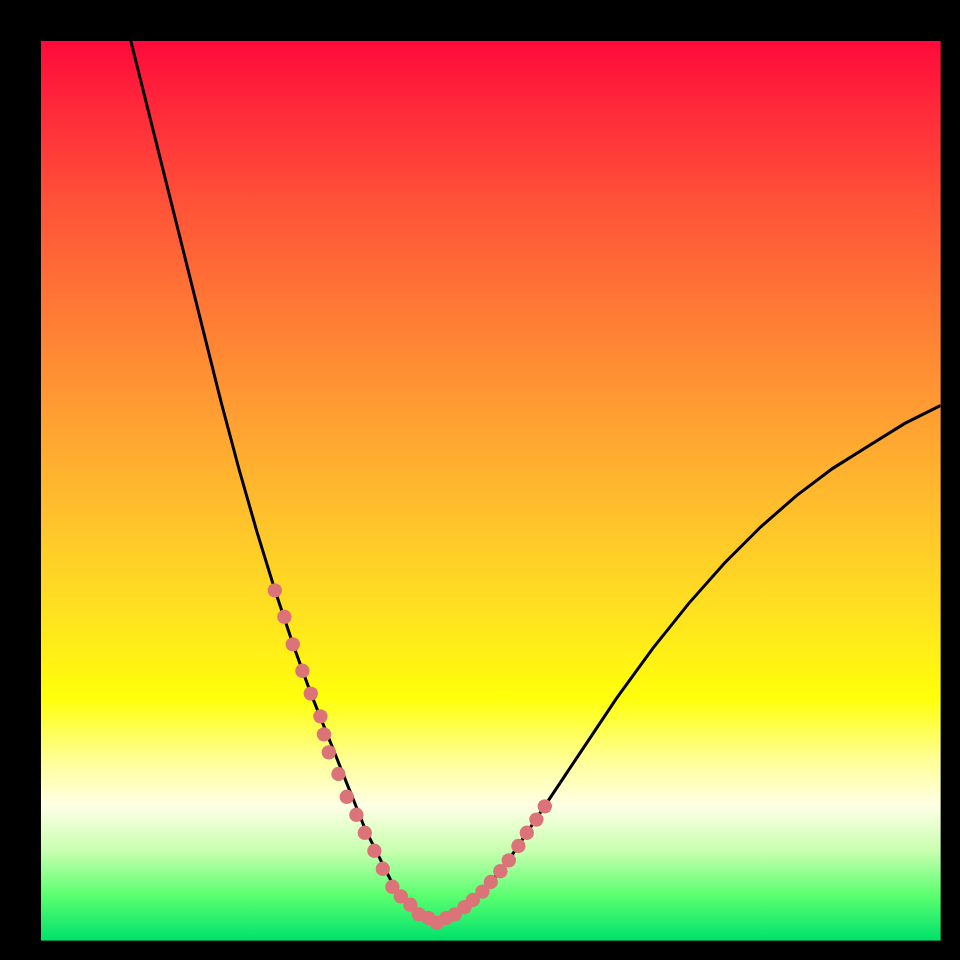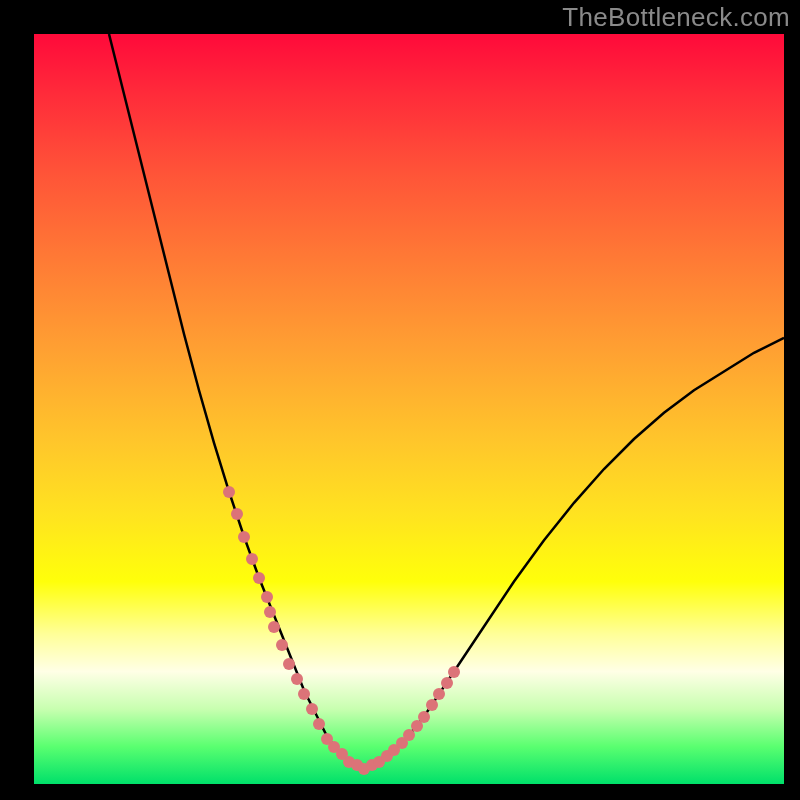--- a/index.html
+++ b/index.html
@@ -64,21 +64,20 @@
     color: #8a8a8a;
     font-size: 26px;
     font-weight: 500;
     letter-spacing: 0.3px;
   }
 </style>
 </head>
 <body>
 
 <div class="outer">
-  <div class="watermark">TheBottleneck.com</div>
   <div class="plot">
     <div class="grad"></div>
     <svg class="black-curve" viewBox="0 0 750 750" preserveAspectRatio="none">
       <path id="curvePath" d="M75.0 0.0 L90.0 60.0 L105.0 120.0 L120.0 180.0 L135.0 240.0 L150.0 300.0 L165.0 356.3 L180.0 408.8 L195.0 457.5 L210.0 502.5 L225.0 543.8 L240.0 581.3 L247.5 600.0 L255.0 618.8 L262.5 637.5 L270.0 656.3 L277.5 671.3 L285.0 686.3 L292.5 701.3 L300.0 712.5 L307.5 720.0 L315.0 727.5 L322.5 731.3 L330.0 735.0 L337.5 731.3 L345.0 727.5 L360.0 716.3 L375.0 701.3 L390.0 682.5 L405.0 660.0 L420.0 637.5 L435.0 615.0 L450.0 592.5 L480.0 547.5 L510.0 506.3 L540.0 468.8 L570.0 435.0 L600.0 405.0 L630.0 378.8 L660.0 356.3 L690.0 337.5 L720.0 318.8 L750.0 303.8 " stroke="#000" stroke-width="2.5" fill="none"></path>
     </svg>
     <div id="dots-layer">
         <div class="dot" style="left: 195px; top: 457.5px;"></div>
         <div class="dot" style="left: 202.5px; top: 480px;"></div>
         <div class="dot" style="left: 210px; top: 502.5px;"></div>
         <div class="dot" style="left: 217.5px; top: 525px;"></div>

